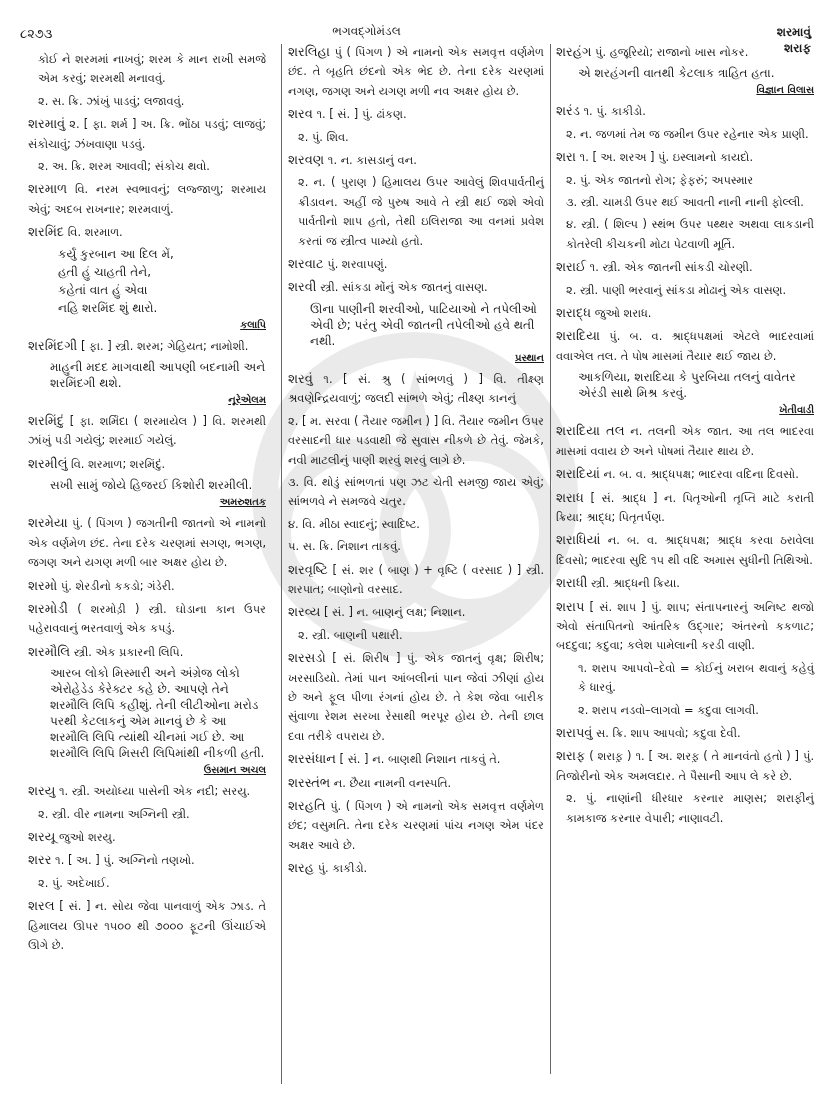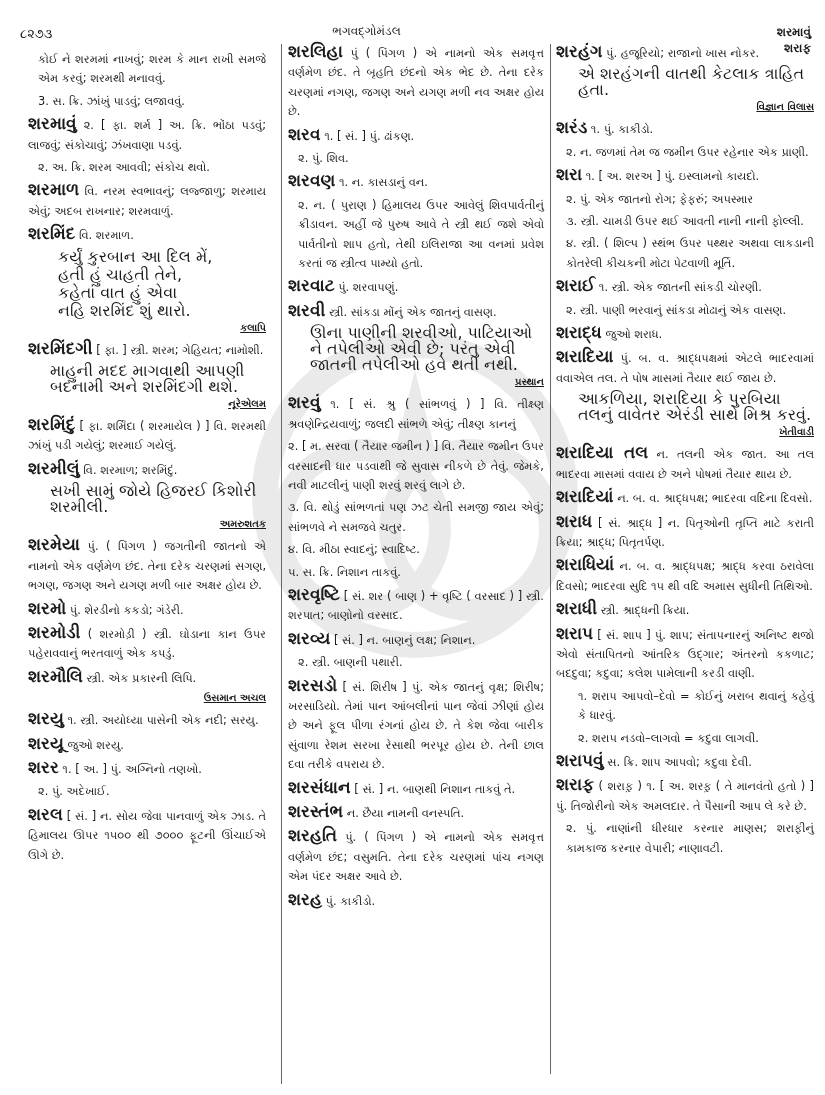--- a/index.html
+++ b/index.html
@@ -21,24 +21,24 @@
   .col {
     position: absolute; top: 42px; font-size: 11.4px; line-height: 19.4px;
   }
   .col1 { left: 28px; width: 238px; margin-top: 8px; }
   .col2 { left: 288px; width: 256px; }
   .col3 { left: 556px; width: 258px; }
   .divider { position: absolute; top: 44px; width: 1px; background: #666; }
   .div1 { left: 281px; height: 1040px; }
   .div2 { left: 550px; height: 1030px; }
   .entry { margin: 0 0 3px 0; text-align: justify; }
-  .entry .head { font-weight: bold; font-size: 17px; }
+  .entry .head { font-weight: normal; font-size: 13px; }
   .cont { padding-left: 10px; }
   .sub { padding-left: 10px; margin: 0 0 3px 0; text-align: justify; }
-  .quote { padding-left: 22px; font-size: 16px; line-height: 16px; margin: 1px 0 2px 0; }
+  .quote { padding-left: 22px; font-size: 12px; line-height: 16px; margin: 1px 0 2px 0; }
   .quote.poem { padding-left: 30px; }
   .src { text-align: right; font-size: 10px; font-weight: bold; margin: 0 0 4px 0; line-height: 14px; text-decoration: underline; }
 </style>
 </head>
 <body>
 
 <svg class="watermark" viewBox="0 0 330 330">
   <circle cx="165" cy="165" r="150" fill="none" stroke="#000" stroke-width="26"></circle>
   <circle cx="110" cy="200" r="80" fill="none" stroke="#000" stroke-width="22"></circle>
   <circle cx="220" cy="200" r="80" fill="none" stroke="#000" stroke-width="22"></circle>
@@ -52,43 +52,45 @@
     <div>શરમાવું</div>
     <div>શરાફ</div>
   </div>
 </div>
 
 <div class="divider div1"></div>
 <div class="divider div2"></div>
 
 <div class="col col1">
     <div class="entry cont"><span>કોઈ ને શરમમાં નાખવું; શરમ કે માન રાખી સમજે એમ કરવું; શરમથી મનાવવું.</span></div>
-    <div class="sub"><span>3. સ. ક્રિ. ઝાંખું પાડવું; લજાવવું.</span></div>
+    <div class="sub"><span>૨. સ. ક્રિ. ઝાંખું પાડવું; લજાવવું.</span></div>
     <div class="entry"><span class="head">શરમાવું</span> <span>૨. [ ફા. શર્મ ] અ. ક્રિ. ભોંઠા પડવું; લાજવું; સંકોચાવું; ઝંખવાણા પડવું.</span></div>
     <div class="sub"><span>૨. અ. ક્રિ. શરમ આવવી; સંકોચ થવો.</span></div>
     <div class="entry"><span class="head">શરમાળ</span> <span>વિ. નરમ સ્વભાવનું; લજ્જાળુ; શરમાય એવું; અદબ રાખનાર; શરમવાળું.</span></div>
     <div class="entry"><span class="head">શરમિંદ</span> <span>વિ. શરમાળ.</span></div>
     <div class="quote poem">કર્યું કુરબાન આ દિલ મેં,</div>
     <div class="quote poem">હતી હું ચાહતી તેને,</div>
     <div class="quote poem">કહેતાં વાત હું એવા</div>
     <div class="quote poem">નહિ શરમિંદ શું થારો.</div>
     <div class="src">કલાપિ</div>
     <div class="entry"><span class="head">શરમિંદગી</span> <span>[ ફા. ] સ્ત્રી. શરમ; ગેહિયત; નામોશી.</span></div>
     <div class="quote">માહુની મદદ માગવાથી આપણી બદનામી અને શરમિંદગી થશે.</div>
     <div class="src">નૂરેએલમ</div>
     <div class="entry"><span class="head">શરમિંદું</span> <span>[ ફા. શર્મિંદા ( શરમાયેલ ) ] વિ. શરમથી ઝાંખું પડી ગયેલું; શરમાઈ ગયેલું.</span></div>
     <div class="entry"><span class="head">શરમીલું</span> <span>વિ. શરમાળ; શરમિંદું.</span></div>
     <div class="quote">સખી સામું જોયે હિજરઈ કિશોરી શરમીલી.</div>
     <div class="src">અમરુશતક</div>
     <div class="entry"><span class="head">શરમેયા</span> <span>પું. ( પિંગળ ) જગતીની જાતનો એ નામનો એક વર્ણમેળ છંદ. તેના દરેક ચરણમાં સગણ, ભગણ, જગણ અને યગણ મળી બાર અક્ષર હોય છે.</span></div>
     <div class="entry"><span class="head">શરમો</span> <span>પું. શેરડીનો કકડો; ગંડેરી.</span></div>
     <div class="entry"><span class="head">શરમોડી</span> <span>( શરમોડ઼ી ) સ્ત્રી. ઘોડાના કાન ઉપર પહેરાવવાનું ભરતવાળું એક કપડું.</span></div>
     <div class="entry"><span class="head">શરમૌલિ</span> <span>સ્ત્રી. એક પ્રકારની લિપિ.</span></div>
+    <div class="quote">આરબ લોકો મિસ્મારી અને અંગ્રેજ લોકો એરોહેડેડ કેરેક્ટર કહે છે. આપણે તેને શરમૌલિ લિપિ કહીશું. તેની લીટીઓના મરોડ પરથી કેટલાકનું એમ માનવું છે કે આ શરમૌલિ લિપિ ત્યાંથી ચીનમાં ગઈ છે. આ શરમૌલિ લિપિ મિસરી લિપિમાંથી નીકળી હતી.</div>
     <div class="src">ઉસમાન અચલ</div>
     <div class="entry"><span class="head">શરયુ</span> <span>૧. સ્ત્રી. અયોધ્યા પાસેની એક નદી; સરયુ.</span></div>
+    <div class="sub"><span>૨. સ્ત્રી. વીર નામના અગ્નિની સ્ત્રી.</span></div>
     <div class="entry"><span class="head">શરયૂ</span> <span>જુઓ શરયુ.</span></div>
     <div class="entry"><span class="head">શરર</span> <span>૧. [ અ. ] પું. અગ્નિનો તણખો.</span></div>
     <div class="sub"><span>૨. પું. અદેખાઈ.</span></div>
     <div class="entry"><span class="head">શરલ</span> <span>[ સં. ] ન. સોય જેવા પાનવાળું એક ઝાડ. તે હિમાલય ઊપર ૧૫૦૦ થી ૭૦૦૦ ફૂટની ઊંચાઈએ ઊગે છે.</span></div>
   </div>
 <div class="col col2">
     <div class="entry"><span class="head">શરલિહા</span> <span>પું ( પિંગળ ) એ નામનો એક સમવૃત્ત વર્ણમેળ છંદ. તે બૃહતિ છંદનો એક ભેદ છે. તેના દરેક ચરણમાં નગણ, જગણ અને યગણ મળી નવ અક્ષર હોય છે.</span></div>
     <div class="entry"><span class="head">શરવ</span> <span>૧. [ સં. ] પું. ઢાંકણ.</span></div>
     <div class="sub"><span>૨. પું. શિવ.</span></div>
     <div class="entry"><span class="head">શરવણ</span> <span>૧. ન. કાસડાનું વન.</span></div>

